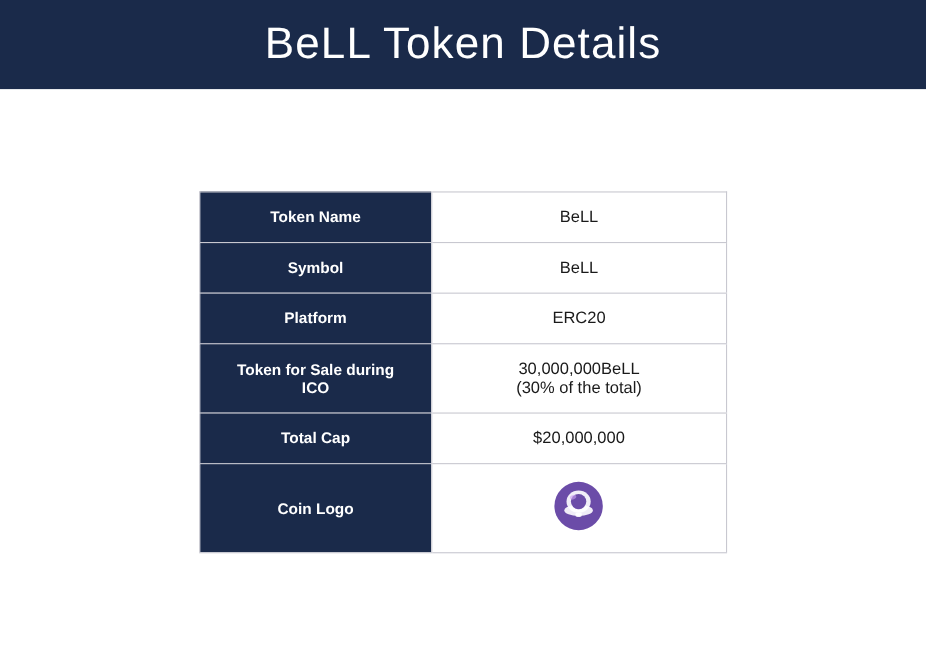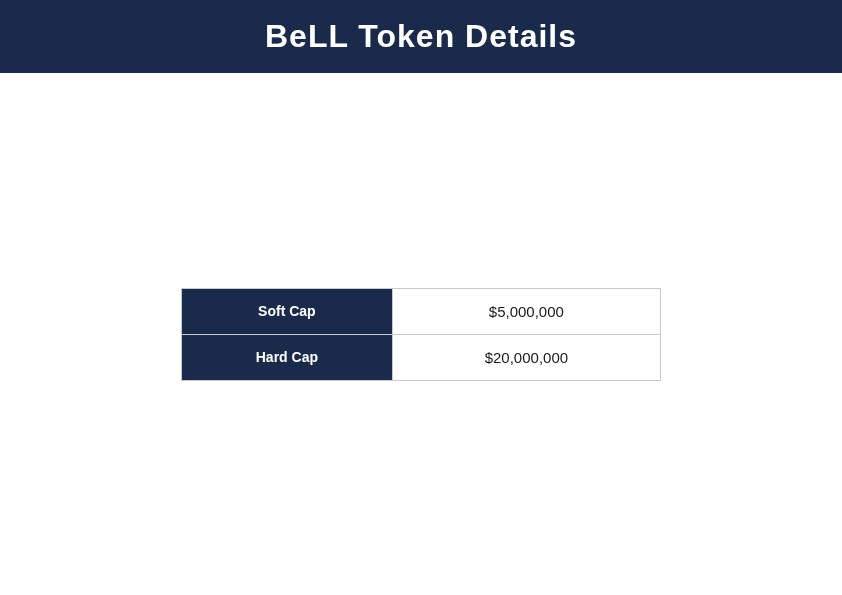--- a/index.html
+++ b/index.html
@@ -20,22 +20,22 @@
 
     .page-header {
       width: 100%;
       background-color: #1a2a4a;
       padding: 18px 0;
       text-align: center;
     }
 
     .page-title {
       color: #ffffff;
-      font-size: 32px;
-      font-weight: 700;
+      font-size: 40px;
+      font-weight: 400;
       letter-spacing: 1px;
     }
 
     .content-area {
       display: flex;
       justify-content: center;
       align-items: center;
       flex: 1;
       padding: 20px;
     }
@@ -82,23 +82,50 @@
 </head>
 <body>
 
 <div class="page-header">
   <h1 class="page-title">BeLL Token Details</h1>
 </div>
 
 <div class="content-area">
   <table>
     <tbody>
-    <tr>
-      <td class="label-cell">Soft Cap</td>
-      <td class="value-cell">$5,000,000</td>
+        <tr>
+      <td class="label-cell">Token Name</td>
+      <td class="value-cell">BeLL</td>
     </tr>
     <tr>
-      <td class="label-cell">Hard Cap</td>
+      <td class="label-cell">Symbol</td>
+      <td class="value-cell">BeLL</td>
+    </tr>
+    <tr>
+      <td class="label-cell">Platform</td>
+      <td class="value-cell">ERC20</td>
+    </tr>
+    <tr>
+      <td class="label-cell">Token for Sale during ICO</td>
+      <td class="value-cell">30,000,000BeLL<br>(30% of the total)</td>
+    </tr>
+    <tr>
+      <td class="label-cell">Total Cap</td>
       <td class="value-cell">$20,000,000</td>
+    </tr>
+    <tr>
+      <td class="label-cell">Coin Logo</td>
+      <td class="value-cell">
+        <svg class="coin-logo-svg" viewBox="0 0 48 48" xmlns="http://www.w3.org/2000/svg">
+          <circle cx="24" cy="24" r="22" fill="#6b4ca8"></circle>
+
+          <ellipse cx="24" cy="20" rx="11" ry="10" fill="#ffffff" opacity="0.9"></ellipse>
+          <ellipse cx="24" cy="28" rx="13" ry="5" fill="#ffffff" opacity="0.9"></ellipse>
+          <ellipse cx="24" cy="20" rx="7" ry="7" fill="#6b4ca8"></ellipse>
+          <rect x="21" y="30" width="6" height="4" rx="2" fill="#ffffff" opacity="0.9"></rect>
+
+          <ellipse cx="19" cy="16" rx="3" ry="2" fill="#c9a0f0" opacity="0.6" transform="rotate(-20 19 16)"></ellipse>
+        </svg>
+      </td>
     </tr>
   </tbody>
     </table>
 </div>
 
 </body></html>

